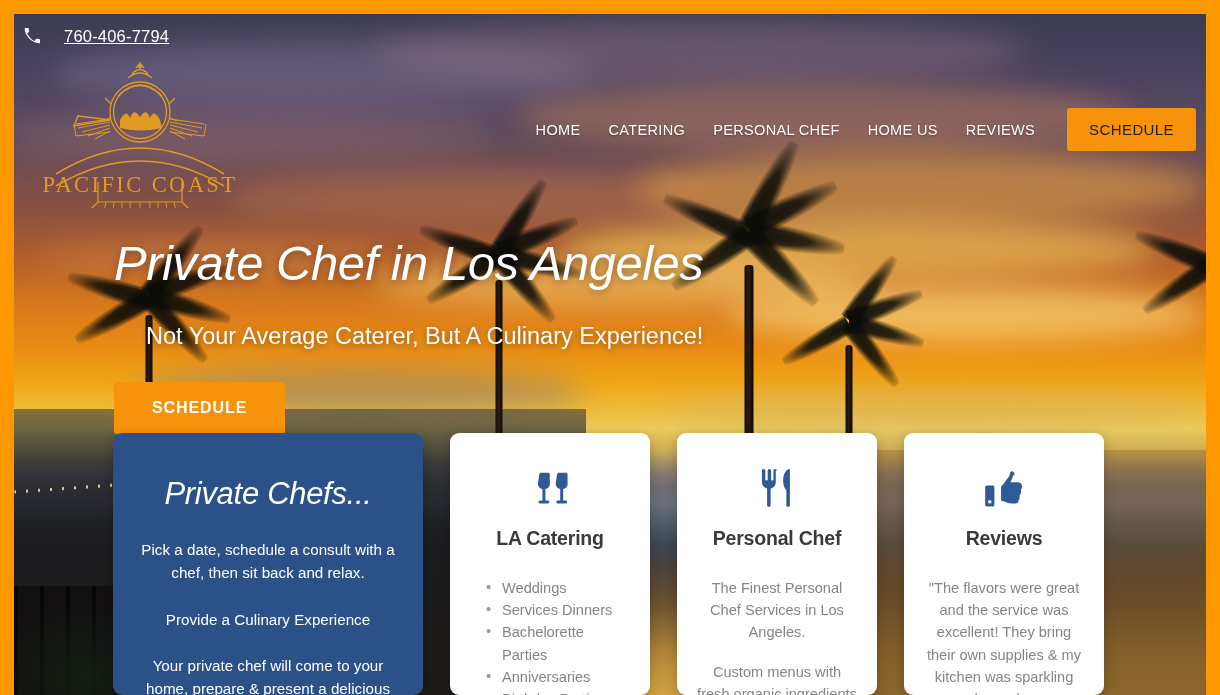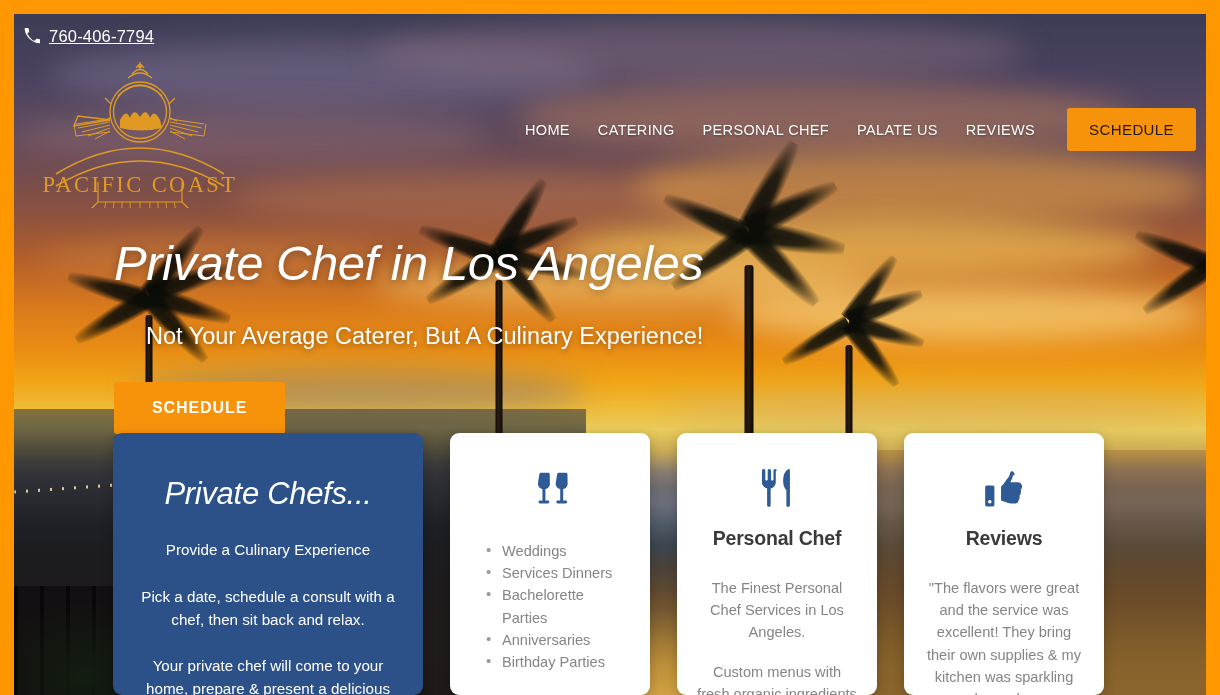--- a/index.html
+++ b/index.html
@@ -108,21 +108,21 @@
     background:radial-gradient(ellipse at 0% 50%, rgba(10,12,8,.97) 0%, rgba(10,12,8,.85) 45%, rgba(10,12,8,0) 78%);
     transform-origin:0% 50%;
   }
   
   .topbar{
     position:absolute; left:0; top:0; width:100%; height:44px;
     display:flex; align-items:center; padding-left:10px; z-index:5;
     color:#fff;
   }
   .phone{
-    display:flex; align-items:center; gap:9px;
+    display:flex; align-items:center; gap:24px;
     font-size:16.5px; color:#fff; letter-spacing:.2px;
   }
   .phone svg{ width:16px; height:16px; fill:#fff; display:block; }
   
   .logo{
     position:absolute; left:26px; top:42px; width:200px; height:152px; z-index:5;
   }
   .logo svg{ width:100%; height:100%; display:block; }
   
   .nav{
@@ -340,46 +340,47 @@
 
         <text x="100" y="136" text-anchor="middle" fill="#E09A24" font-family="'Liberation Serif', serif" font-size="22.5" letter-spacing="2.4">PACIFIC COAST</text>
         <text x="100" y="160" text-anchor="middle" fill="#E09A24" font-family="'Liberation Serif', serif" font-size="9.5" letter-spacing="3.6">PALATE</text>
       </svg>
     </div>
 
     <nav class="nav">
       <a href="#">HOME</a>
       <a href="#">CATERING</a>
       <a href="#">PERSONAL CHEF</a>
-      <a href="#">PALATE US</a>
+      <a href="#">HOME US</a>
       <a href="#">REVIEWS</a>
       <a href="#" class="btn-schedule">SCHEDULE</a>
     </nav>
 
     <div class="hero">
       <h1>Private Chef in Los Angeles</h1>
       <h2>Not Your Average Caterer, But A Culinary Experience!</h2>
       <a href="#" class="cta">SCHEDULE</a>
     </div>
 
     <div class="cards">
 
       <div class="card card-blue">
         <h3>Private Chefs...</h3>
+        <p>Pick a date, schedule a consult with a chef, then sit back and relax.</p>
         <p>Provide a Culinary Experience</p>
-        <p>Pick a date, schedule a consult with a chef, then sit back and relax.</p>
         <p>Your private chef will come to your home, prepare &amp; present a delicious</p>
       </div>
 
       <div class="card card-white">
         <div class="icon">
           <svg width="42" height="40" viewBox="0 0 640 512">
             <path d="M176 0c-13 0-24 9-26 22L128 160c-7 49 24 94 72 103v185h-40c-13 0-24 11-24 24s11 24 24 24h128c13 0 24-11 24-24s-11-24-24-24h-40V263c48-9 79-54 72-103L318 22c-2-13-13-22-26-22H176zM464 0c-13 0-24 9-26 22L416 160c-7 49 24 94 72 103v185h-40c-13 0-24 11-24 24s11 24 24 24h128c13 0 24-11 24-24s-11-24-24-24h-40V263c48-9 79-54 72-103L606 22c-2-13-13-22-26-22H464z" transform="scale(0.94) translate(18,10)"></path>
           </svg>
         </div>
+        <h3>LA Catering</h3>
         <div class="body">
           <ul>
             <li>Weddings</li>
             <li>Services Dinners</li>
             <li>Bachelorette Parties</li>
             <li>Anniversaries</li>
             <li>Birthday Parties</li>
           </ul>
         </div>
       </div>

